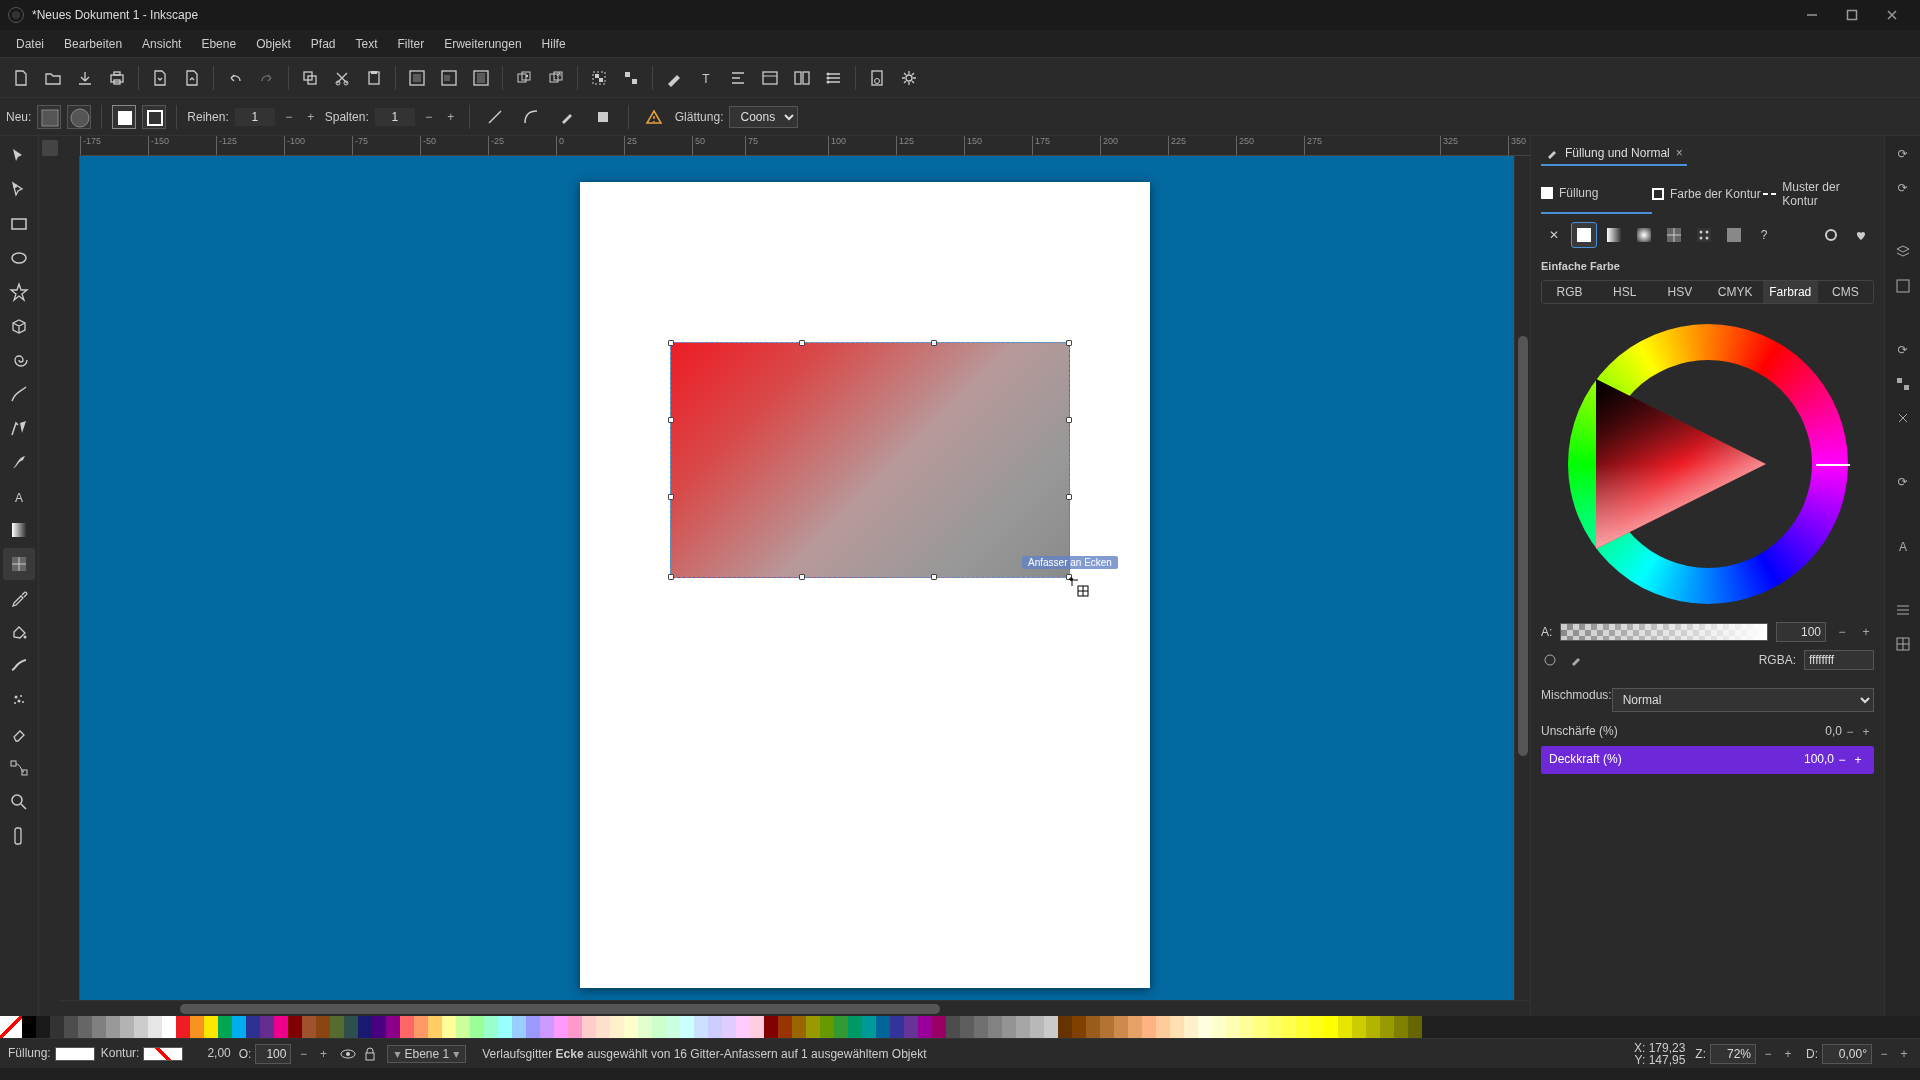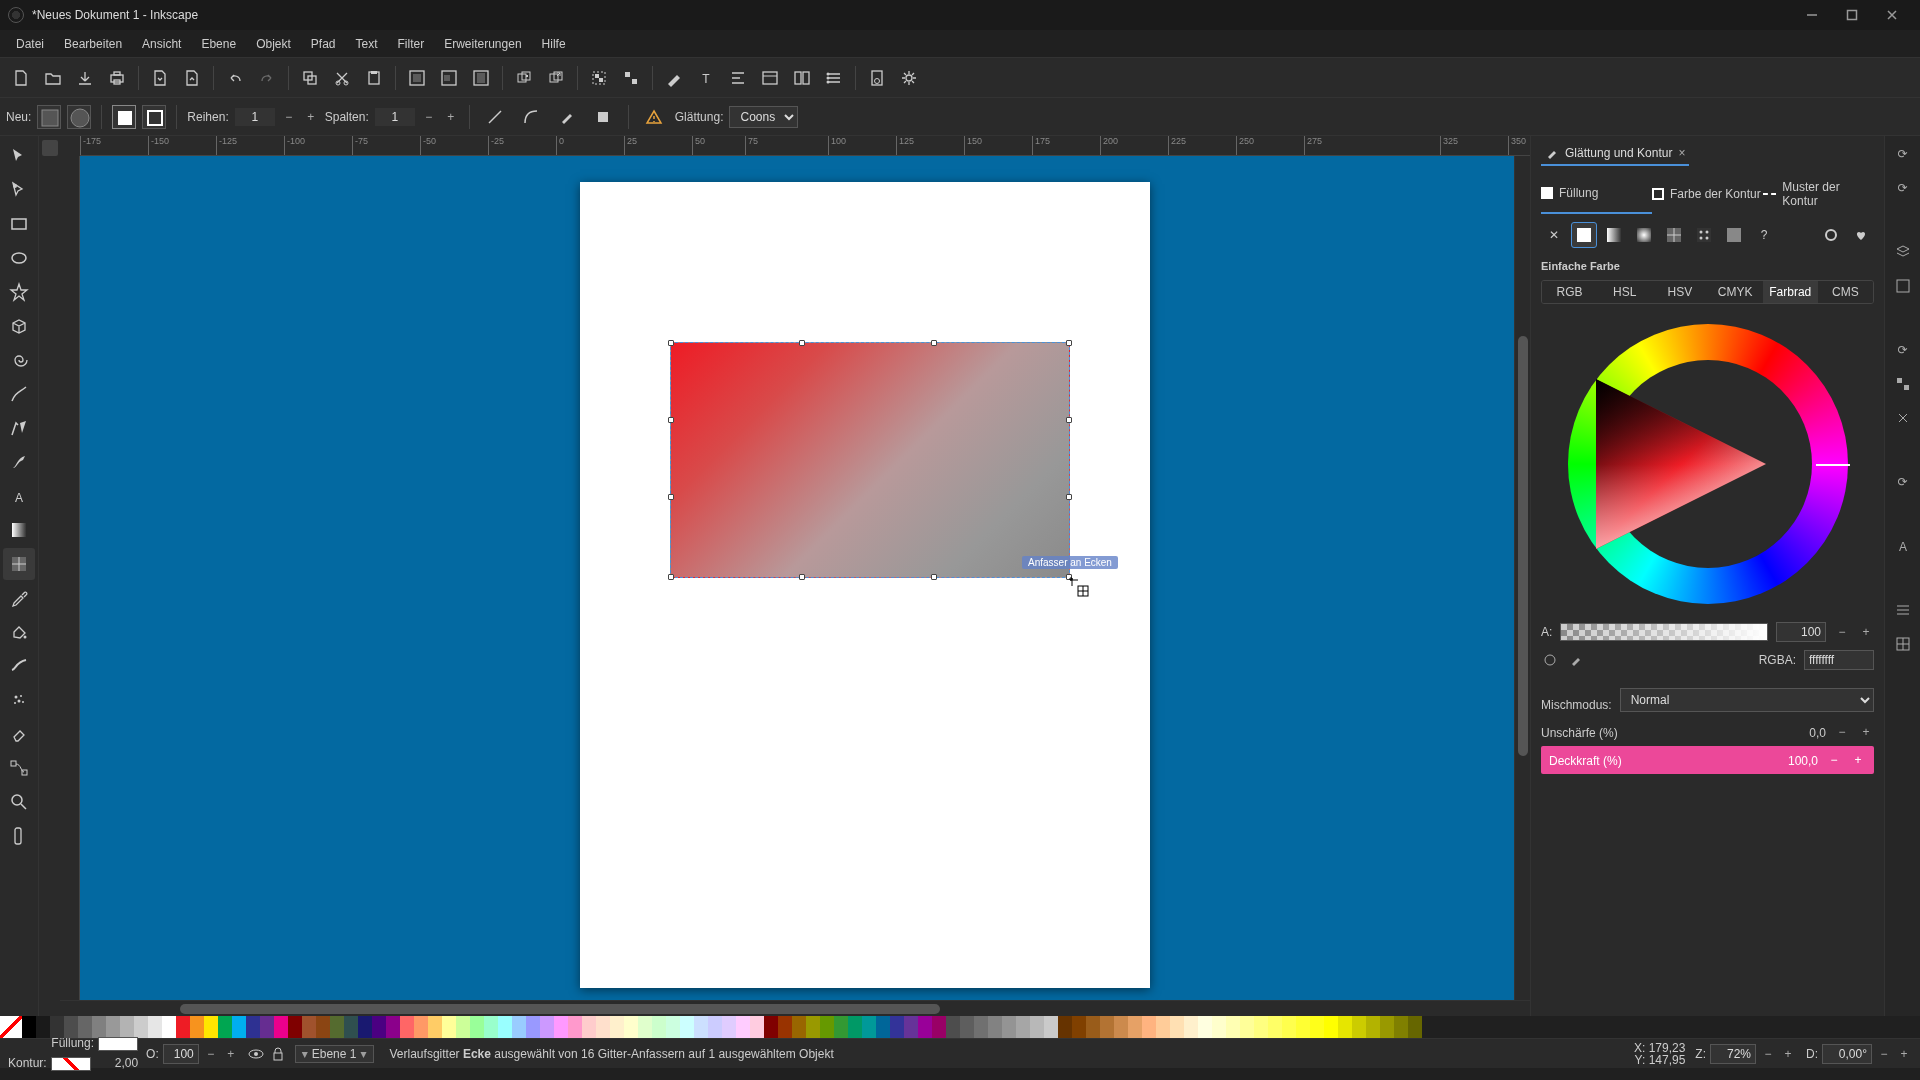--- a/index.html
+++ b/index.html
@@ -56,24 +56,24 @@
 .triangle { position: absolute; width: 170px; height: 170px; left: 55px; top: 55px; background: linear-gradient(135deg, #000 0%, #ee1c25 50%, #fff 100%); clip-path: polygon(0 0, 100% 50%, 0 100%); z-index: 2; }
 .triangle::after{content:'';position:absolute;inset:0;clip-path:polygon(0 0,100% 50%,0 100%);background:linear-gradient(to bottom,#000 0%,transparent 50%,#fff 100%);opacity:0.6;}
 .hue-marker{position:absolute;width:34px;height:2px;background:#fff;right:-2px;top:50%;z-index:3;}
 .alpharow { display: flex; align-items: center; gap: 8px; margin: 8px 0; }
 .alphaslider { flex: 1; height: 18px; background: repeating-conic-gradient(#888 0 25%, #ccc 0 50%) 0 0/12px 12px; position: relative; border: 1px solid #555; }
 .alphaslider::after { content: ''; position: absolute; inset: 0; background: linear-gradient(to right, transparent, #fff); }
 .smallinput { background: #333; color: #ddd; border: 1px solid #555; width: 50px; padding: 2px 4px; text-align: right; }
 .pmbtn{width:16px;height:16px;display:flex;align-items:center;justify-content:center;color:#aaa;}
 .rgbarow { display: flex; align-items: center; gap: 8px; margin-bottom: 12px; }
 .rgbarow .pick{width:18px;height:18px;display:flex;align-items:center;justify-content:center;color:#aaa;}
-.blendrow, .sliderrow { display: flex; align-items: flex-end; gap: 8px; padding: 6px 0; }
+.blendrow, .sliderrow { display: flex; align-items: flex-start; padding: 6px 0; }
 .blendrow select { flex: 1; background: #333; color: #ddd; border: 1px solid #555; padding: 3px 6px; }
 .sliderrow .slbl { flex: 1; color: #ccc; }
-.sliderrow.hl { background: #ec4899; color: #fff; padding: 6px 8px; border-radius: 2px; }
+.sliderrow.hl { background: #6d28d9; color: #fff; padding: 6px 8px; border-radius: 2px; }
 .sliderrow.hl .slbl { color: #fff; }
 .dockbar { width: 36px; background: #262626; border-left: 1px solid #333; display: flex; flex-direction: column; align-items: center; padding-top: 6px; gap: 10px; }
 .dockbar .dbtn { width: 24px; height: 24px; display: flex; align-items: center; justify-content: center; color: #aaa; }
 .palette { height: 22px; display: flex; overflow: hidden; }
 .palette .none { width: 22px; height: 22px; background: #fff; position: relative; flex-shrink: 0; }
 .palette .none::after { content: ''; position: absolute; inset: 0; background: linear-gradient(to top left, transparent 45%, #f00 45%, #f00 55%, transparent 55%); }
 .palette .sw { width: 14px; height: 22px; flex-shrink: 0; }
 .statusbar { height: 30px; background: #2a2a2a; border-top: 1px solid #333; display: flex; align-items: center; padding: 0 8px; gap: 8px; color: #ccc; }
 .statusbar .grp { display: flex; align-items: center; gap: 4px; }
 .statusbar .fillsw { width: 40px; height: 14px; background: #fff; border: 1px solid #555; }
@@ -536,21 +536,21 @@
       <div class="thumb" style="left:120px;width:760px;"></div>
     </div>
   </div>
 
   <div class="panelcol">
     <div class="panelmain">
       <div class="paneltab">
         <svg width="14" height="14">
             <path d="M3 11l6-6 2 2-6 6z" fill="#ccc"></path>
           </svg>
-        <span>Glättung und Kontur</span>
+        <span>Füllung und Normal</span>
         <span class="closex">×</span>
       </div>
       <div class="filltabs">
         <div class="filltab active">
             <span style="width:12px;height:12px;background:#fff;display:inline-block"></span>
             <span>Füllung</span>
           </div>
         <div class="filltab">
             <span style="width:12px;height:12px;border:2px solid #fff;display:inline-block"></span>
             <span>Farbe der Kontur</span>
@@ -805,21 +805,21 @@
     <div class="sw" style="background: rgb(255, 255, 0);"></div>
     <div class="sw" style="background: rgb(230, 230, 0);"></div>
     <div class="sw" style="background: rgb(204, 204, 0);"></div>
     <div class="sw" style="background: rgb(179, 179, 0);"></div>
     <div class="sw" style="background: rgb(153, 153, 0);"></div>
     <div class="sw" style="background: rgb(128, 128, 0);"></div>
     <div class="sw" style="background: rgb(102, 102, 0);"></div>
   </div>
 
 <div class="statusbar">
-  <div class="grp" style="flex-direction:column;align-items:flex-end;gap:6px;line-height:13px;font-size:10px">
+  <div class="grp" style="align-items:flex-start;gap:6px;line-height:13px;font-size:10px">
     <div style="display:flex;align-items:center;gap:4px">
         <span>Füllung:</span>
         <span class="fillsw"></span>
       </div>
     <div style="display:flex;align-items:center;gap:4px">
         <span>Kontur:</span>
         <span class="fillsw" style="background:linear-gradient(45deg,transparent 45%,#f00 45%,#f00 55%,transparent 55%) #fff"></span>
         <span style="margin-left:20px">2,00</span>
       </div>
   </div>

